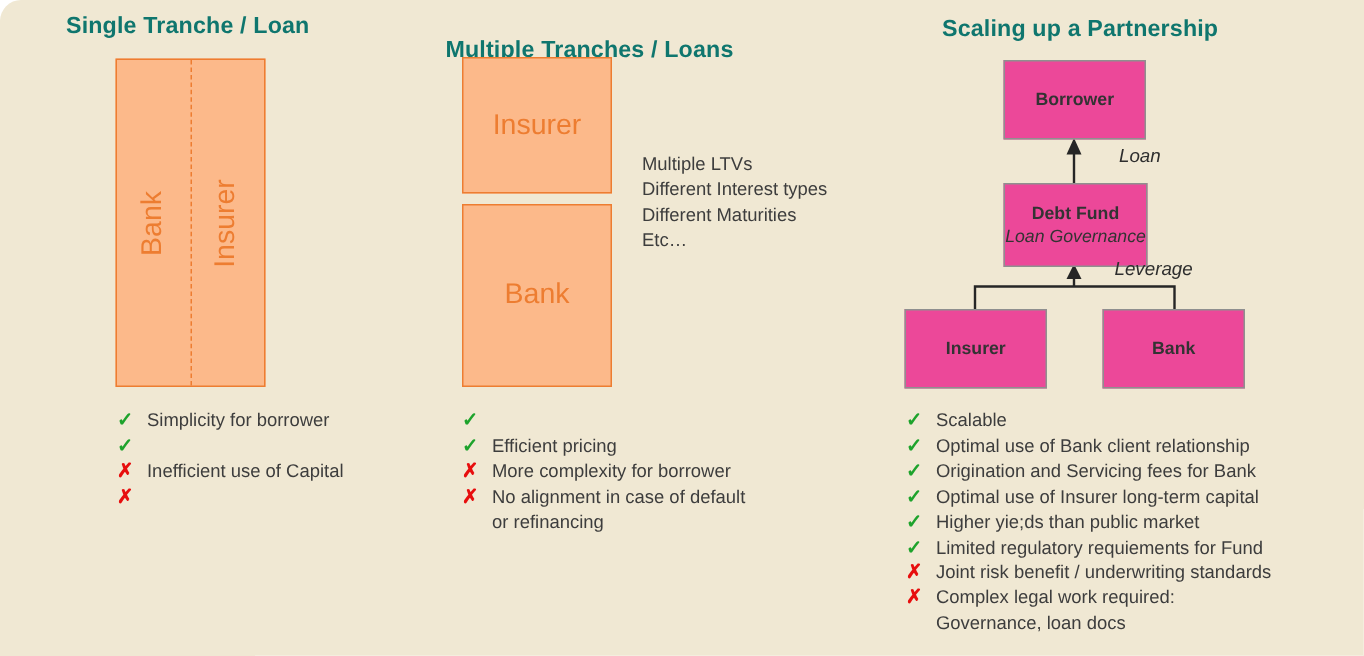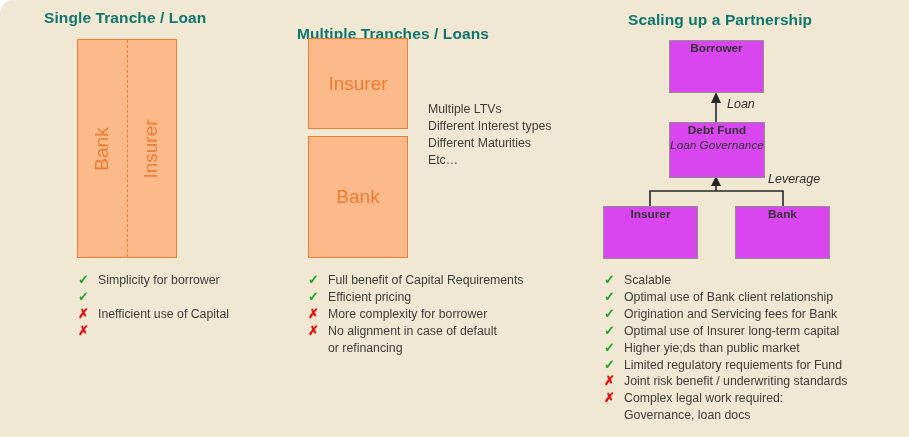--- a/index.html
+++ b/index.html
@@ -23,26 +23,26 @@
   .vtext{
     position:absolute;color:#ED7D31;font-size:19px;
     writing-mode:vertical-rl;transform:rotate(180deg);white-space:nowrap;
   }
   .vdivider{
     position:absolute;left:50%;top:0;bottom:0;width:0;
     border-left:1.5px dashed #ED7D31;
   }
   
   .gbox{
-    position:absolute;background:#d946ef;border:1.2px solid #8F8F8F;box-sizing:border-box;
-    display:flex;flex-direction:column;align-items:center;justify-content:flex-start;line-height:1.25;
+    position:absolute;background:#ec4899;border:1.2px solid #8F8F8F;box-sizing:border-box;
+    display:flex;flex-direction:column;align-items:center;justify-content:center;line-height:1.25;
   }
   .gbox .glabel{font-size:11.8px;font-weight:bold;color:#333333;}
   .gbox .gsub{font-size:11.8px;font-style:italic;color:#333333;}
-  .flow-label{font-size:12.5px;font-style:italic;color:#2e2e2e;white-space:nowrap;}
+  .flow-label{font-size:12.5px;font-style:italic;color:#2e2e2e;white-space:nowrap;margin-left:19px;}
   
   .side-notes{font-size:12.3px;line-height:17px;color:#3D3D3D;}
   
   .bullets{font-size:12.3px;line-height:16.9px;}
   .brow{display:flex;align-items:flex-start;}
   .mark{width:14px;flex:0 0 14px;font-size:13px;line-height:16.9px;text-align:left;}
   .mark.check{color:#1EA32C;font-weight:600;}
   .mark.cross{color:#E70E0E;font-weight:700;}
   .btext{white-space:pre-line;color:#3D3D3D;padding-left:6px;}
   svg.connectors{position:absolute;left:0;top:0;pointer-events:none;}
@@ -89,21 +89,20 @@
   <div class="abs side-notes" style="left:428px;top:101px;">
     <div>Multiple LTVs</div>
     <div>Different Interest types</div>
     <div>Different Maturities</div>
     <div>Etc…</div>
   </div>
 
   <div class="abs bullets" style="left:308px;top:272px;width:255px;">
     <div class="brow">
       <span class="mark check">✓</span>
-      <span class="btext">Full benefit of Capital Requirements</span>
     </div>
     <div class="brow">
       <span class="mark check">✓</span>
       <span class="btext">Efficient pricing</span>
     </div>
     <div class="brow">
       <span class="mark cross">✗</span>
       <span class="btext">More complexity for borrower</span>
     </div>
     <div class="brow">
@@ -129,21 +128,21 @@
     <span class="glabel">Borrower</span>
   </div>
 
   <div class="abs flow-label" style="left:727px;top:97px;">Loan</div>
 
   <div class="gbox" style="left:669px;top:122px;width:96px;height:56px;">
     <span class="glabel">Debt Fund</span>
     <span class="gsub">Loan Governance</span>
   </div>
 
-  <div class="abs flow-label" style="left:768px;top:172px;">Leverage</div>
+  <div class="abs flow-label" style="left:724px;top:172px;">Leverage</div>
 
   <div class="gbox" style="left:603px;top:206px;width:95px;height:53px;">
     <span class="glabel">Insurer</span>
   </div>
   <div class="gbox" style="left:735px;top:206px;width:95px;height:53px;">
     <span class="glabel">Bank</span>
   </div>
 
   <div class="abs bullets" style="left:604px;top:272px;width:300px;">
     <div class="brow">

